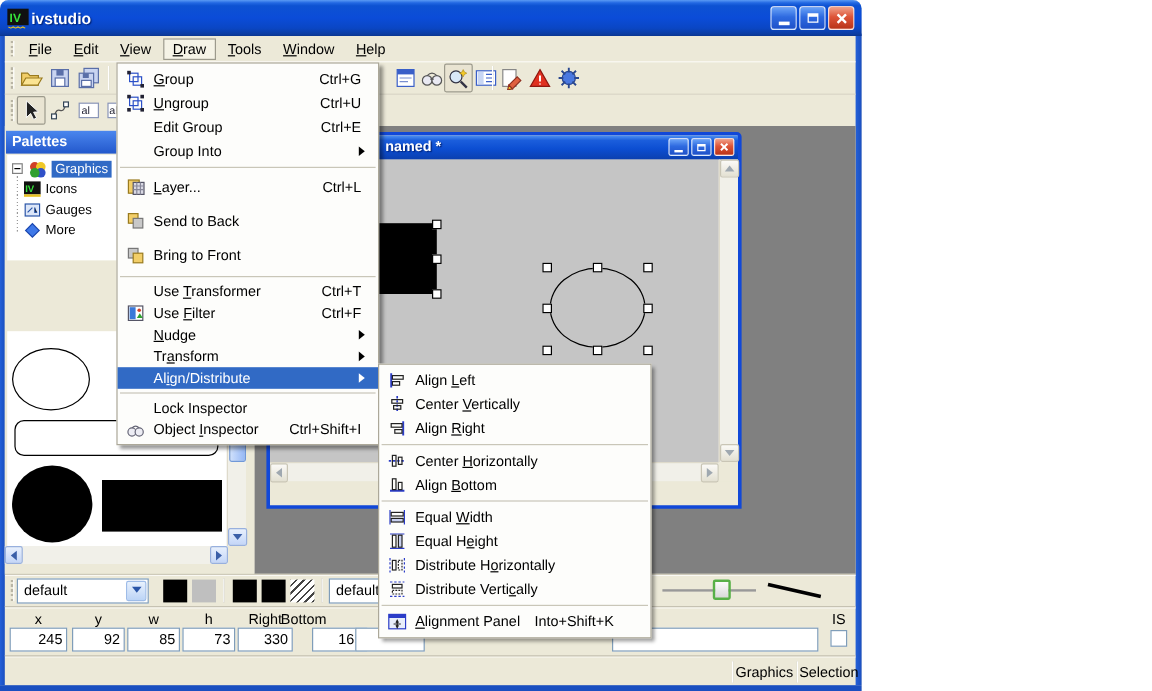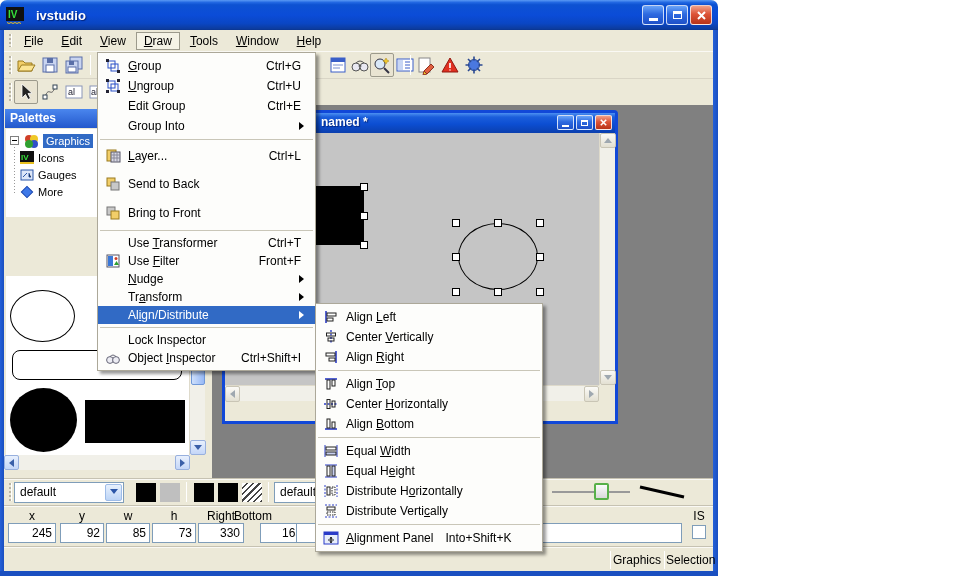--- a/index.html
+++ b/index.html
@@ -4,21 +4,21 @@
 <style>
   *{box-sizing:border-box;margin:0;padding:0}
   body{background:#fff;font-family:"Liberation Sans",sans-serif}
   #screen{position:relative;width:960px;height:576px;background:#fff;overflow:hidden}
   #app{position:absolute;left:0;top:0;width:718px;height:576px;background:#ECE9D8;border-radius:7px 7px 0 0}
   .edge{position:absolute;background:linear-gradient(90deg,#2460D8,#1A4FC0);z-index:1}
   
   .titlebar{position:absolute;left:0;top:0;width:718px;height:30px;border-radius:7px 7px 0 0;
     background:linear-gradient(180deg,#5A9AF4 0%,#2268E2 8%,#0D52D2 16%,#0B4CD8 50%,#0A46C4 78%,#0C3CA0 95%,#0A3590 100%);
     display:flex;align-items:center;padding:0 6px;z-index:2}
-  .app-title{color:#fff;font-weight:bold;font-size:13px;margin-left:12px;text-shadow:1px 1px 1px #00237A}
+  .app-title{color:#fff;font-weight:bold;font-size:13px;margin-left:2px;text-shadow:1px 1px 1px #00237A}
   .tb-btns{margin-left:auto;display:flex;gap:2px}
   .tbb{width:22px;height:20px;border-radius:3px;border:1px solid rgba(255,255,255,.75);display:flex;align-items:center;justify-content:center}
   .tbb.blue{background:linear-gradient(180deg,#6AA4F8,#2E6AE0 45%,#1E50C8)}
   .tbb.red{background:linear-gradient(180deg,#F0A088,#DD5438 45%,#B83318)}
   .g-min{width:9px;height:3px;background:#fff;margin-top:9px}
   .g-max{width:9px;height:8px;border:1px solid #fff;border-top:3px solid #fff}
   
   .menubar{position:absolute;left:4px;top:30px;width:709px;height:21px;display:flex;align-items:center;gap:2px;padding-left:12px;font-size:12px;z-index:2}
   .mb{padding:2px 8px;color:#000}
   .mb.active{background:#F5F3E6;border:1px solid #9C9A8C;padding:1px 7px}
@@ -497,21 +497,21 @@
     <div class="mi" style="height:18px">
       <span class="mi-ic">
         <svg width="16" height="16" viewBox="0 0 16 16">
               <rect x="2" y="2" width="12" height="12" fill="#fff" stroke="#556"></rect>
               <rect x="3" y="3" width="5" height="10" fill="#3A78D8"></rect>
               <path d="M9 12 l2.5 -4 2.5 4 Z" fill="#30A030"></path>
               <circle cx="11" cy="5.5" r="1.5" fill="#D04028"></circle>
             </svg>
           </span>
       <span>Use <u>F</u>ilter</span>
-      <span class="mi-short">Front+F</span>
+      <span class="mi-short">Ctrl+F</span>
     </div>
     <div class="mi" style="height:18px">
       <span><u>N</u>udge</span>
       <span class="arr"></span>
     </div>
     <div class="mi" style="height:18px">
       <span>Tr<u>a</u>nsform</span>
       <span class="arr"></span>
     </div>
     <div class="mi hl" style="height:18px">
@@ -563,30 +563,20 @@
               <rect x="3" y="4" width="9" height="3" fill="none" stroke="#222"></rect>
               <rect x="6" y="9" width="6" height="3" fill="none" stroke="#222"></rect>
             </svg>
           </span>
       <span>Align <u>R</u>ight</span>
     </div>
     <div class="msep"></div>
     <div class="mi">
       <span class="mi-ic">
         <svg width="16" height="16" viewBox="0 0 16 16">
-              <path d="M2 3 h12" stroke="#2B3CC8" stroke-width="1.6"></path>
-              <rect x="4" y="4" width="3" height="9" fill="none" stroke="#222"></rect>
-              <rect x="9" y="4" width="3" height="6" fill="none" stroke="#222"></rect>
-            </svg>
-          </span>
-      <span>Align <u>T</u>op</span>
-    </div>
-    <div class="mi">
-      <span class="mi-ic">
-        <svg width="16" height="16" viewBox="0 0 16 16">
               <path d="M1 8 h14" stroke="#2B3CC8" stroke-width="1.4" stroke-dasharray="2 1.5"></path>
               <rect x="4" y="3.5" width="3" height="9" fill="none" stroke="#222"></rect>
               <rect x="9" y="5" width="3" height="6" fill="none" stroke="#222"></rect>
             </svg>
           </span>
       <span>Center <u>H</u>orizontally</span>
     </div>
     <div class="mi">
       <span class="mi-ic">
         <svg width="16" height="16" viewBox="0 0 16 16">

